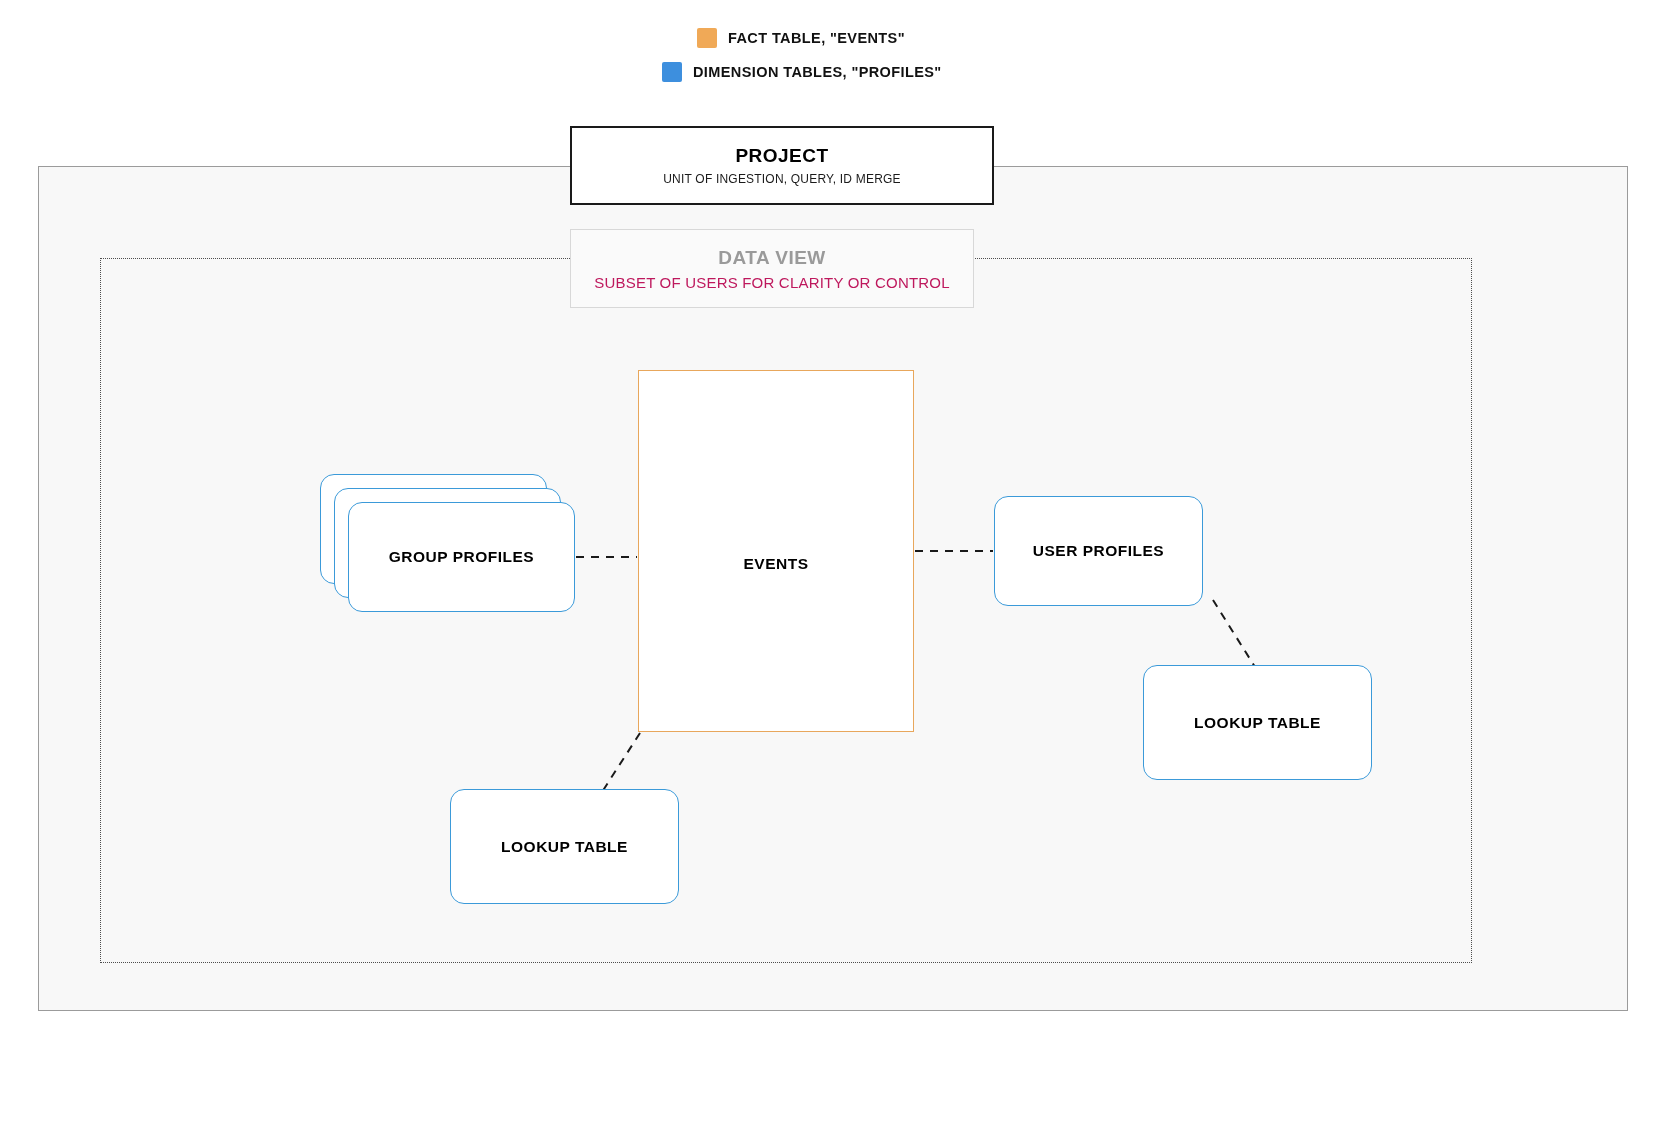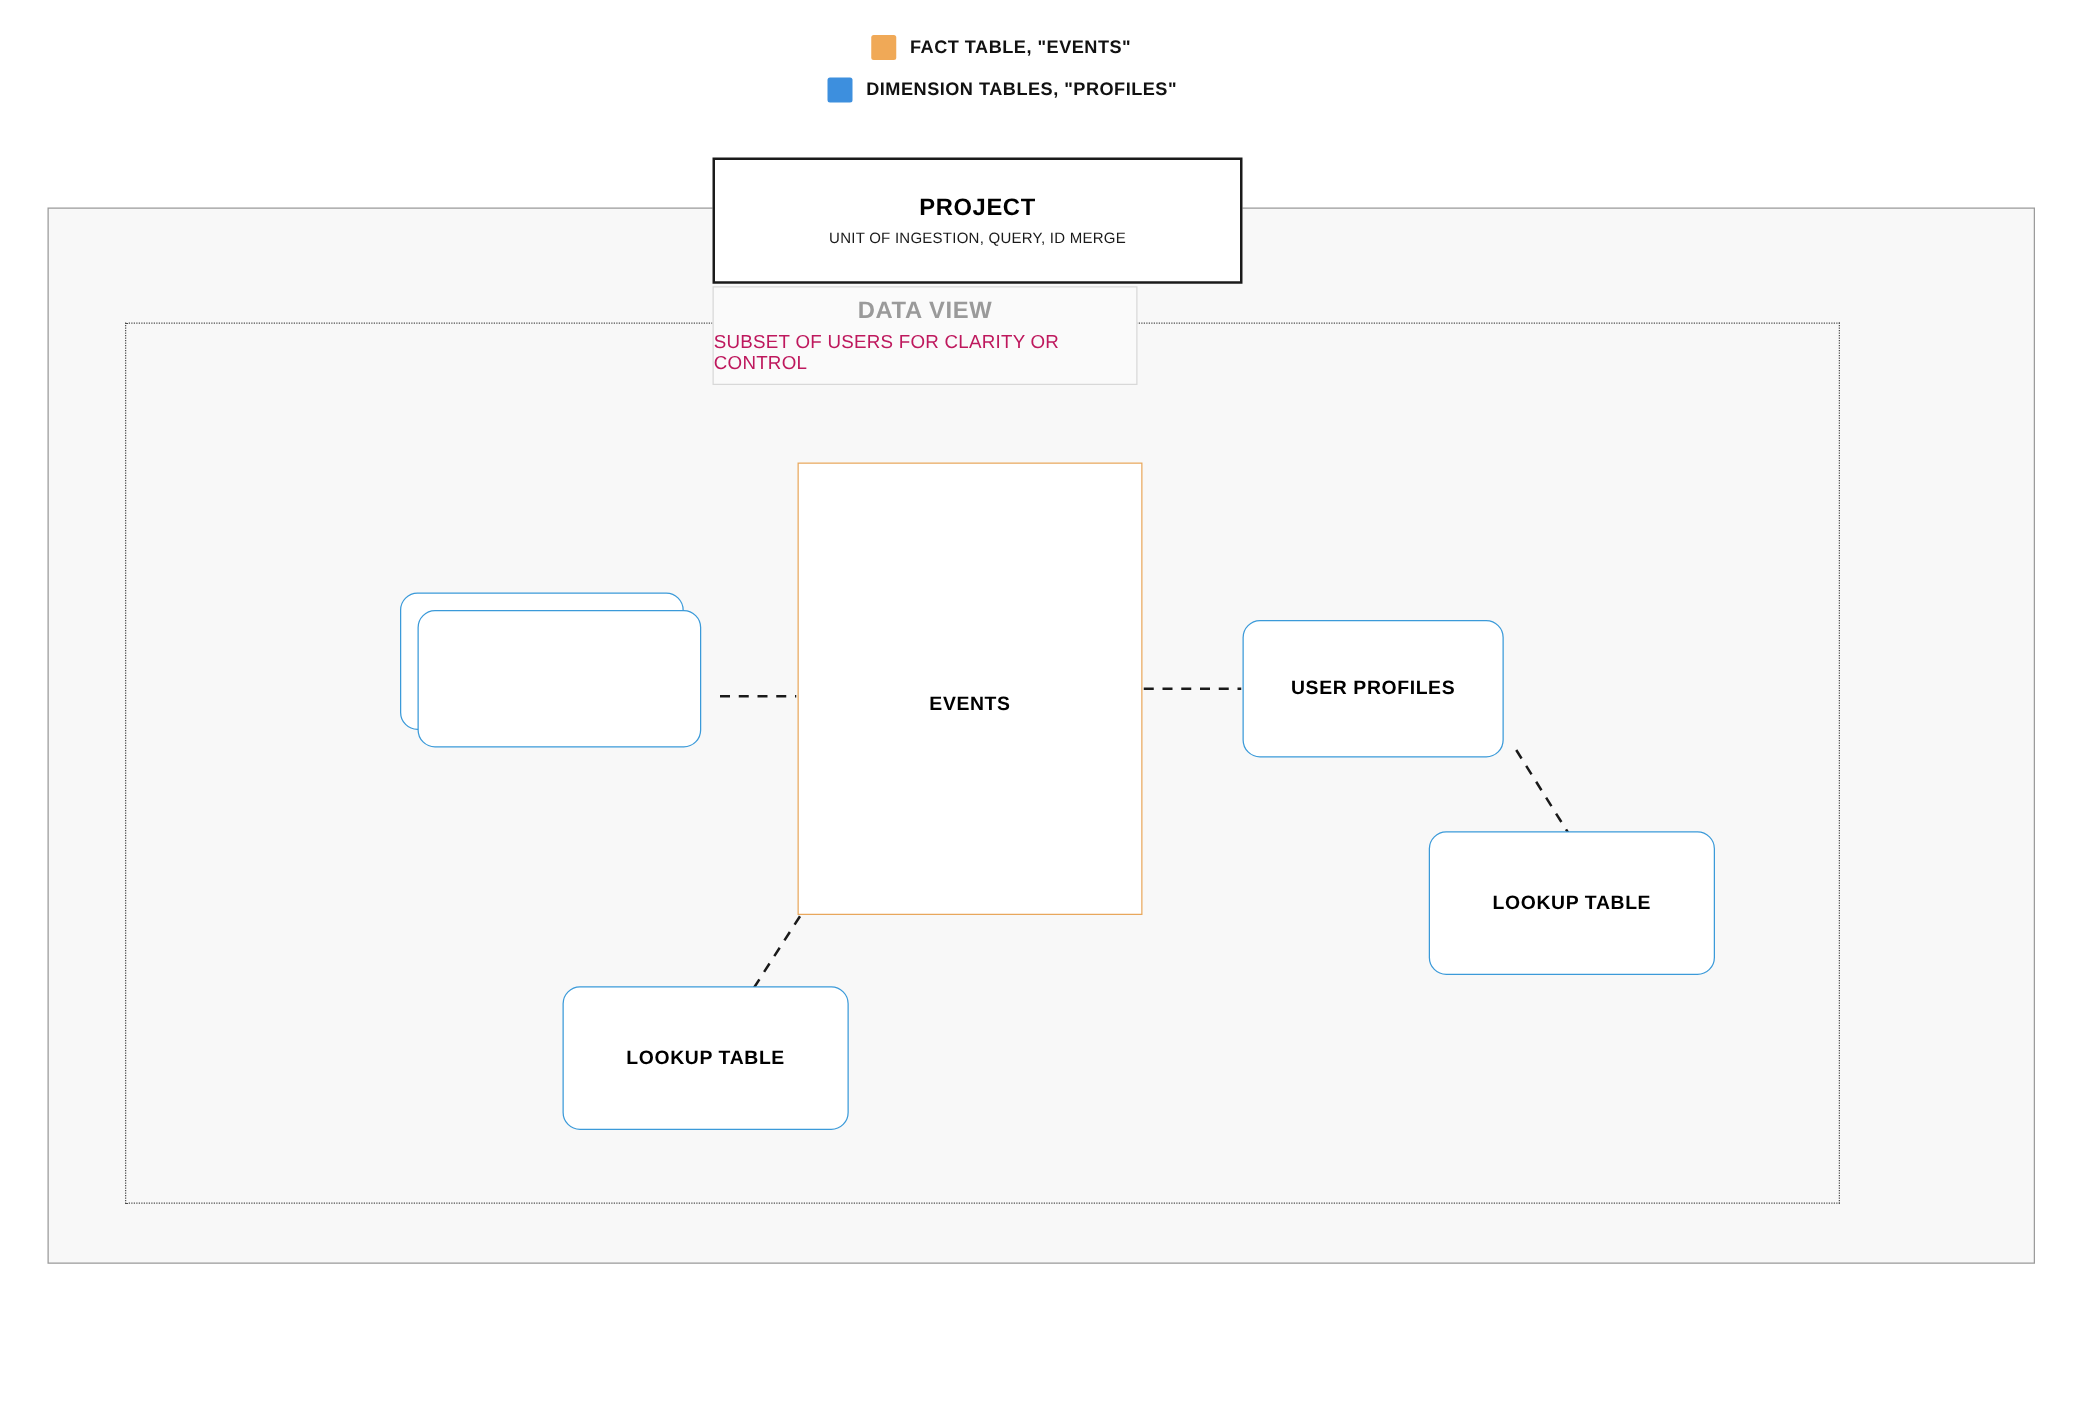--- a/index.html
+++ b/index.html
@@ -63,21 +63,21 @@
     background: #f8f8f8;
     border: 1px solid #9b9b9b;
     box-sizing: border-box;
   }
 
   .project-box {
     position: absolute;
     left: 570px;
     top: 126px;
     width: 424px;
-    height: 101px;
+    height: 79px;
     background: #ffffff;
     border: 2px solid #1a1a1a;
     box-sizing: border-box;
     display: flex;
     flex-direction: column;
     align-items: center;
     justify-content: center;
     z-index: 5;
   }
   .project-title {
@@ -101,21 +101,21 @@
     width: 1372px;
     height: 705px;
     border: 1.5px dotted #4d4d4d;
     box-sizing: border-box;
     background: transparent;
   }
   .dataview-box {
     position: absolute;
     left: 570px;
     top: 229px;
-    width: 340px;
+    width: 404px;
     height: 79px;
     background: #fafafa;
     border: 1px solid #d8d8d8;
     box-sizing: border-box;
     display: flex;
     flex-direction: column;
     align-items: center;
     justify-content: center;
     z-index: 5;
   }
@@ -224,20 +224,23 @@
     <line x1="1213" y1="600" x2="1255" y2="667" stroke="#1a1a1a" stroke-width="2" stroke-dasharray="8 7"></line>
     <line x1="640" y1="733" x2="602" y2="792" stroke="#1a1a1a" stroke-width="2" stroke-dasharray="8 7"></line>
   </svg>
 
   <div class="events-box">
     <span class="events-label">EVENTS</span>
   </div>
 
   <div class="card card-ghost" id="group-ghost-2"></div>
   <div class="card card-ghost" id="group-ghost-1"></div>
+  <div class="card" id="group-profiles">
+    <span class="card-label">GROUP PROFILES</span>
+  </div>
 
   <div class="card" id="user-profiles">
     <span class="card-label">USER PROFILES</span>
   </div>
 
   <div class="card" id="lookup-right">
     <span class="card-label">LOOKUP TABLE</span>
   </div>
 
   <div class="card" id="lookup-left">

